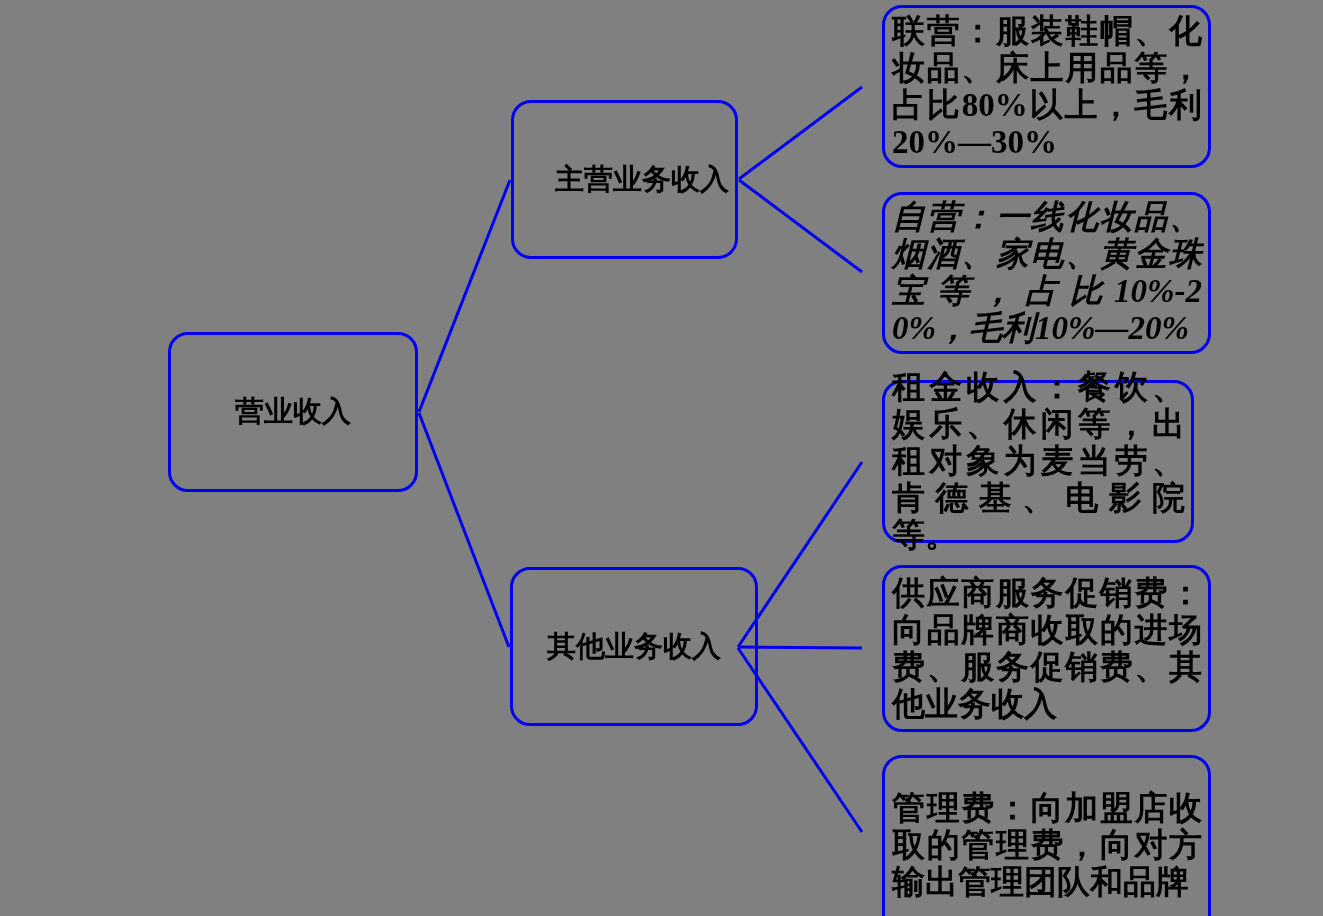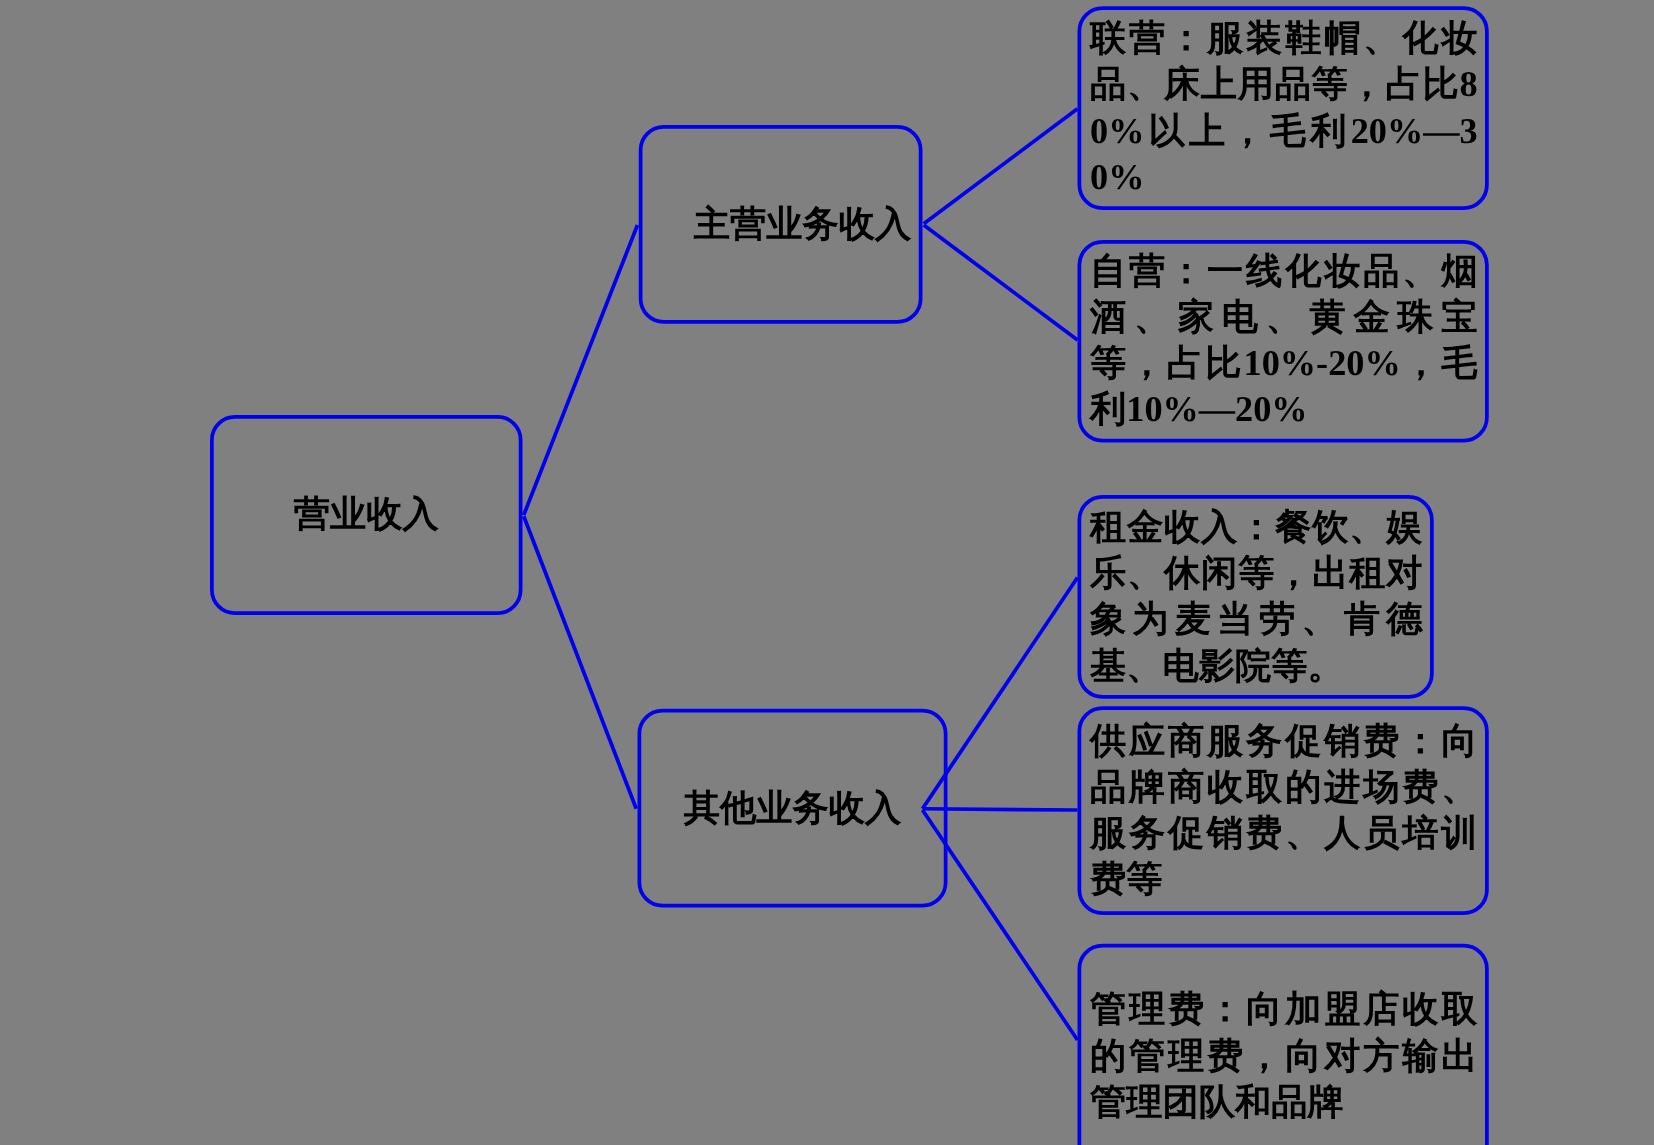--- a/index.html
+++ b/index.html
@@ -38,37 +38,38 @@
     align-items: center;
     justify-content: center;
     background: transparent;
   }
   .branch-node, .root-node {
     font-size: 29px;
     text-align: center;
     white-space: nowrap;
   }
   .leaf-node {
-    font-size: 29px;
+    font-size: 33px;
     line-height: 37px;
     padding: 4px 6px 4px 7px;
     text-align: justify;
     text-align-last: left;
+    margin-left: 20px;
   }
   .leaf-node .leaf-text {
     width: 100%;
     word-break: break-all;
   }
   
   #root   { left: 168px; top: 332px; width: 250px; height: 160px; }
   #main   { left: 511px; top: 100px; width: 227px; height: 159px; padding-left: 35px; }
   #other  { left: 510px; top: 567px; width: 248px; height: 159px; }
   #leaf0  { left: 862px; top: 5px;   width: 329px; height: 163px; }
-  #leaf1  { left: 862px; top: 192px; width: 329px; height: 162px; }
-  #leaf2  { left: 862px; top: 396px; width: 285px; height: 163px; }
+  #leaf1  { left: 862px; top: 192px; width: 329px; height: 162px; font-style: italic; }
+  #leaf2  { left: 862px; top: 380px; width: 312px; height: 163px; }
   #leaf3  { left: 862px; top: 565px; width: 329px; height: 167px; }
   #leaf4  { left: 862px; top: 755px; width: 329px; height: 180px; }
 </style>
 </head>
 <body>
 
 <div id="stage">
 
   <svg class="connectors" viewBox="0 0 1323 916" xmlns="http://www.w3.org/2000/svg">
     <line x1="419" y1="412" x2="510" y2="180" stroke="#0000EE" stroke-width="3"></line>
@@ -98,20 +99,20 @@
 
   <div id="leaf1" class="node leaf-node">
     <div class="leaf-text">自营：一线化妆品、烟酒、家电、黄金珠宝等，占比10%-20%，毛利10%—20%</div>
   </div>
 
   <div id="leaf2" class="node leaf-node">
     <div class="leaf-text">租金收入：餐饮、娱乐、休闲等，出租对象为麦当劳、肯德基、电影院等。</div>
   </div>
 
   <div id="leaf3" class="node leaf-node">
-    <div class="leaf-text">供应商服务促销费：向品牌商收取的进场费、服务促销费、人员培训费等</div>
+    <div class="leaf-text">供应商服务促销费：向品牌商收取的进场费、服务促销费、其他业务收入</div>
   </div>
 
   <div id="leaf4" class="node leaf-node">
     <div class="leaf-text">管理费：向加盟店收取的管理费，向对方输出管理团队和品牌</div>
   </div>
 
 </div>
 
 </body></html>

